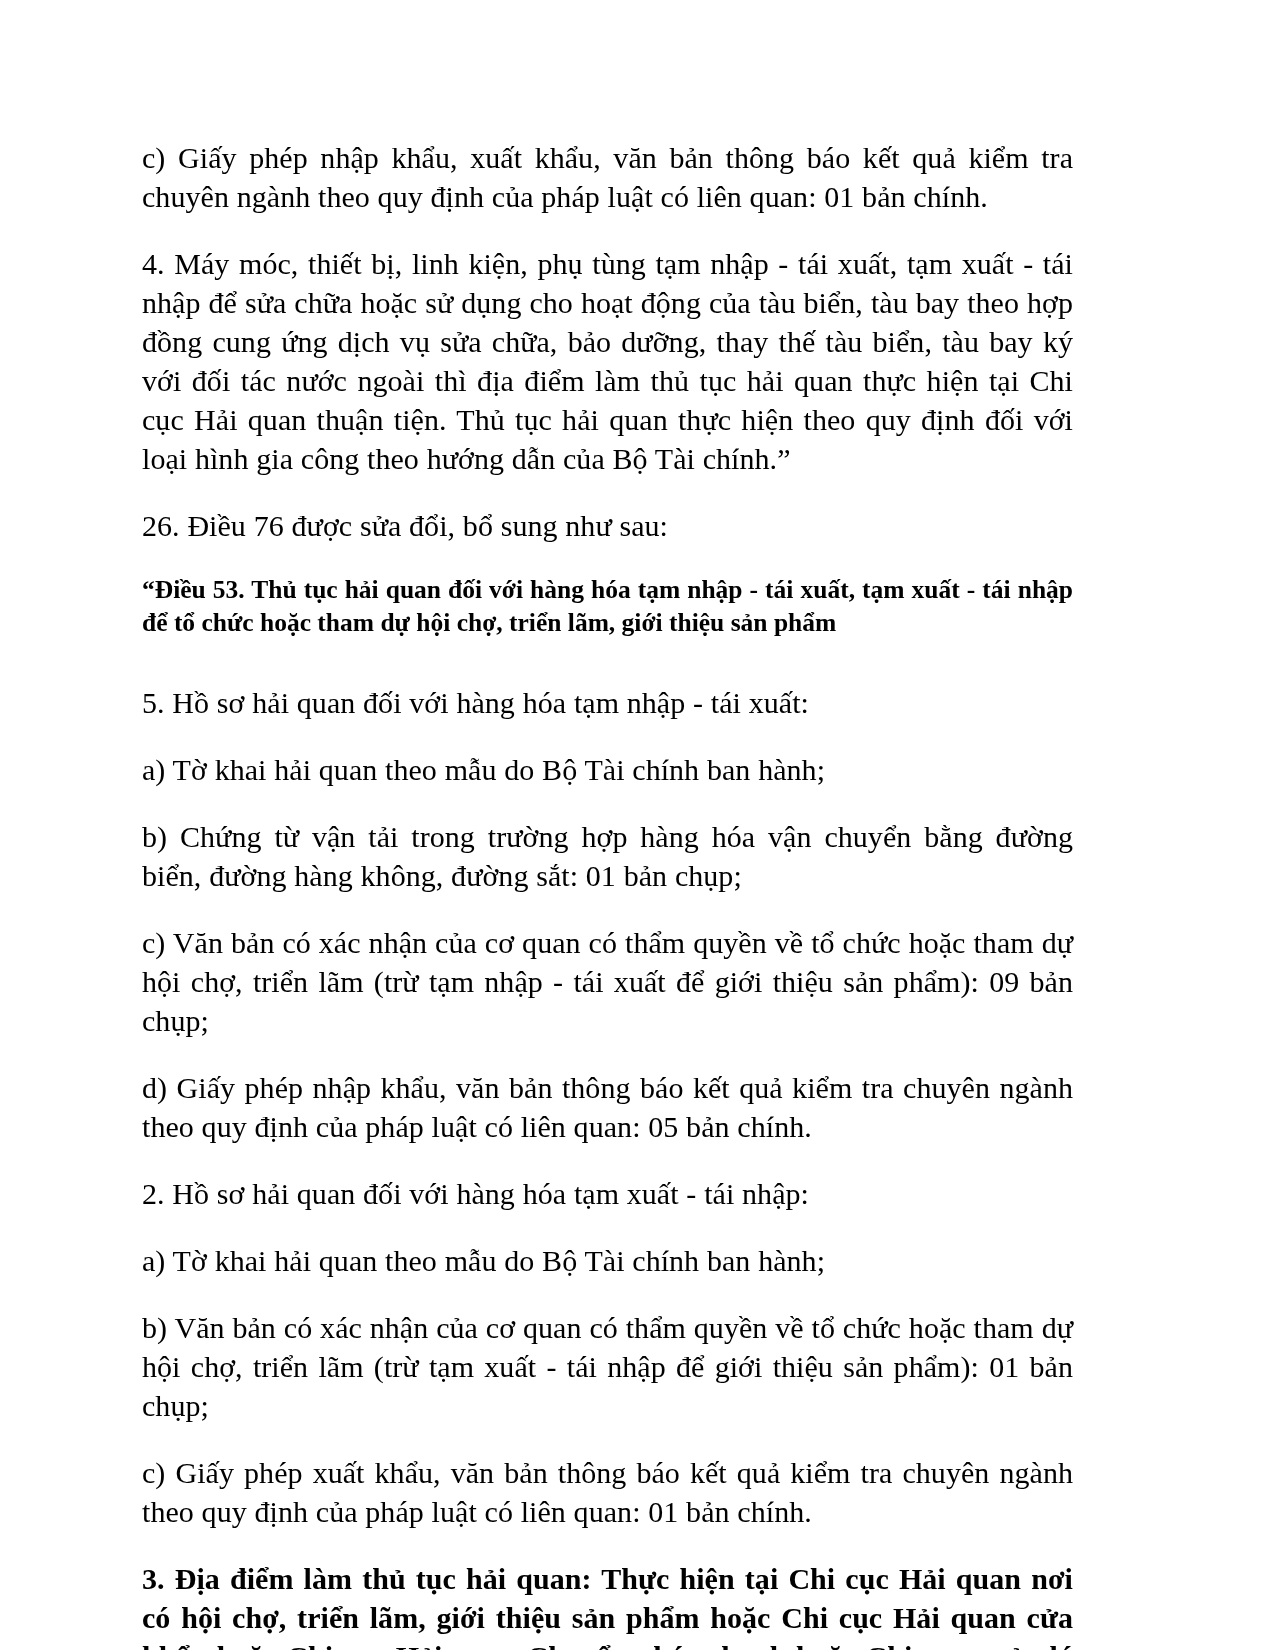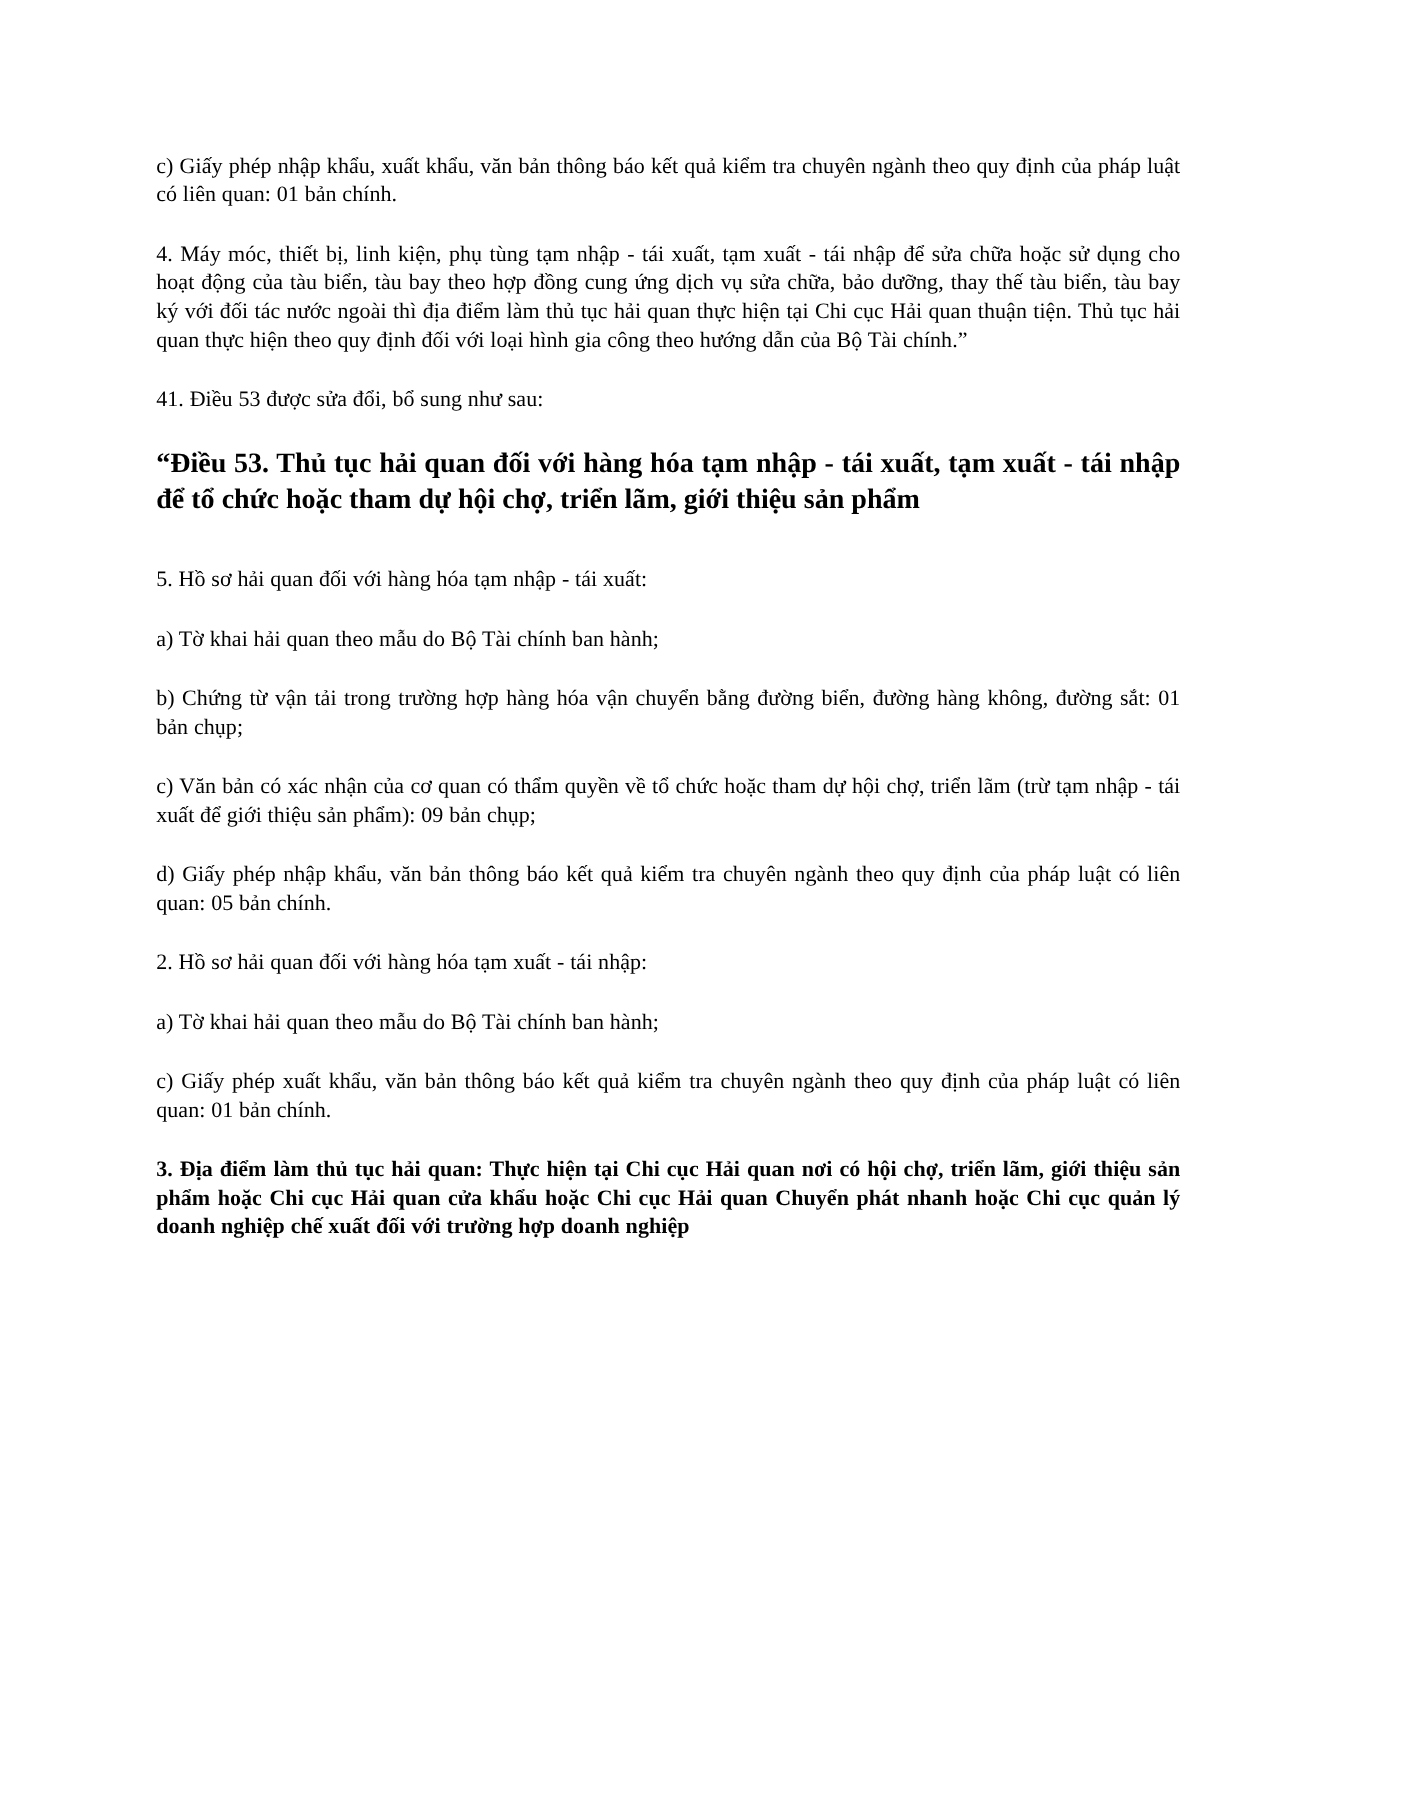--- a/index.html
+++ b/index.html
@@ -20,21 +20,21 @@
     height: 1650px;
     background: #ffffff;
     box-sizing: border-box;
     padding: 138px 202px 0 142px;
   }
   .doc-body {
     width: 931px;
   }
   p.para {
     margin: 0 0 28px 0;
-    font-size: 20px;
+    font-size: 30px;
     line-height: 1.30;
     text-align: justify;
     text-justify: inter-word;
     letter-spacing: 0.05px;
     word-spacing: 0.2px;
     hyphens: none;
   }
   p.para.last {
     margin-bottom: 0;
     font-weight: bold;
@@ -54,37 +54,38 @@
 <body>
 
 <div class="page">
   <div class="doc-body">
 
     <p class="para">c) Giấy phép nhập khẩu, xuất khẩu, văn bản thông báo kết quả kiểm tra chuyên ngành theo quy định của pháp luật có liên quan: 01 bản chính.</p>
 
 
     <p class="para">4. Máy móc, thiết bị, linh kiện, phụ tùng tạm nhập - tái xuất, tạm xuất - tái nhập để sửa chữa hoặc sử dụng cho hoạt động của tàu biển, tàu bay theo hợp đồng cung ứng dịch vụ sửa chữa, bảo dưỡng, thay thế tàu biển, tàu bay ký với đối tác nước ngoài thì địa điểm làm thủ tục hải quan thực hiện tại Chi cục Hải quan thuận tiện. Thủ tục hải quan thực hiện theo quy định đối với loại hình gia công theo hướng dẫn của Bộ Tài chính.”</p>
 
-    <p class="para">41. Điều 53 được sửa đổi, bổ sung như sau:</p>
+    <p class="para">26. Điều 76 được sửa đổi, bổ sung như sau:</p>
 
     <p class="heading">“Điều 53. Thủ tục hải quan đối với hàng hóa tạm nhập - tái xuất, tạm xuất - tái nhập để tổ chức hoặc tham dự hội chợ, triển lãm, giới thiệu sản phẩm</p>
 
     <p class="para">5. Hồ sơ hải quan đối với hàng hóa tạm nhập - tái xuất:</p>
 
     <p class="para">a) Tờ khai hải quan theo mẫu do Bộ Tài chính ban hành;</p>
 
     <p class="para">b) Chứng từ vận tải trong trường hợp hàng hóa vận chuyển bằng đường biển, đường hàng không, đường sắt: 01 bản chụp;</p>
 
     <p class="para">c) Văn bản có xác nhận của cơ quan có thẩm quyền về tổ chức hoặc tham dự hội chợ, triển lãm (trừ tạm nhập - tái xuất để giới thiệu sản phẩm): 09 bản chụp;</p>
 
     <p class="para">d) Giấy phép nhập khẩu, văn bản thông báo kết quả kiểm tra chuyên ngành theo quy định của pháp luật có liên quan: 05 bản chính.</p>
 
     <p class="para">2. Hồ sơ hải quan đối với hàng hóa tạm xuất - tái nhập:</p>
 
     <p class="para">a) Tờ khai hải quan theo mẫu do Bộ Tài chính ban hành;</p>
 
+    <p class="para">b) Văn bản có xác nhận của cơ quan có thẩm quyền về tổ chức hoặc tham dự hội chợ, triển lãm (trừ tạm xuất - tái nhập để giới thiệu sản phẩm): 01 bản chụp;</p>
 
     <p class="para">c) Giấy phép xuất khẩu, văn bản thông báo kết quả kiểm tra chuyên ngành theo quy định của pháp luật có liên quan: 01 bản chính.</p>
 
     <p class="para last">3. Địa điểm làm thủ tục hải quan: Thực hiện tại Chi cục Hải quan nơi có hội chợ, triển lãm, giới thiệu sản phẩm hoặc Chi cục Hải quan cửa khẩu hoặc Chi cục Hải quan Chuyển phát nhanh hoặc Chi cục quản lý doanh nghiệp chế xuất đối với trường hợp doanh nghiệp</p>
 
   </div>
 </div>
 
 </body></html>

